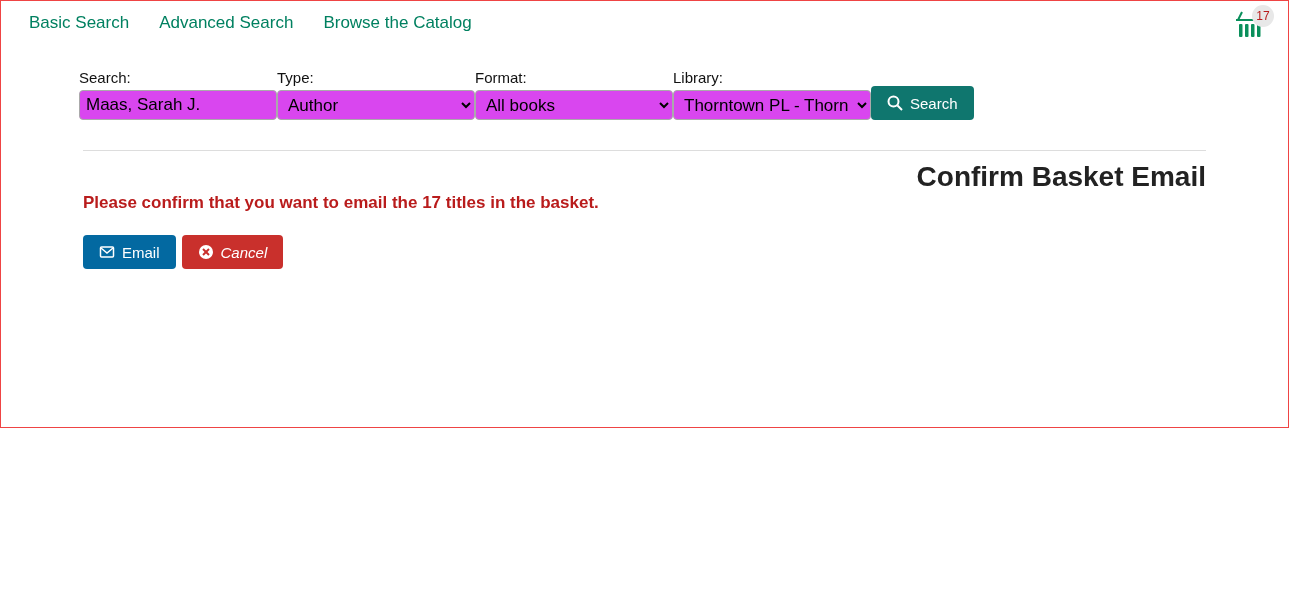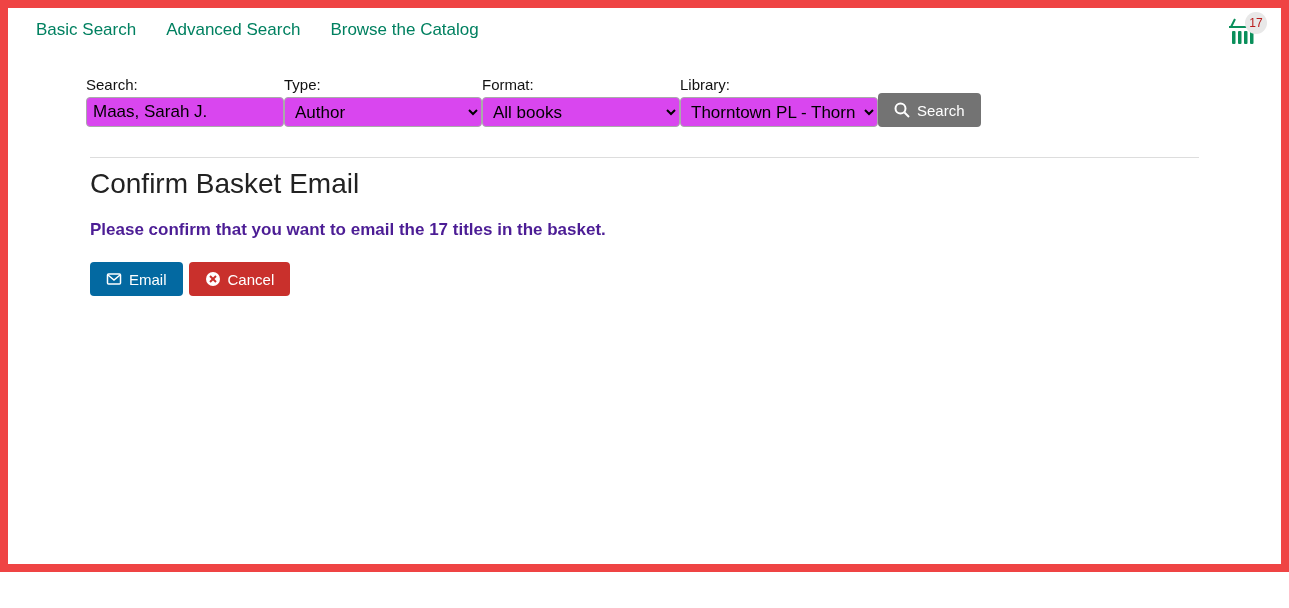--- a/index.html
+++ b/index.html
@@ -1,37 +1,37 @@
 <!DOCTYPE html>
 <html><head>
   <meta charset="utf-8">
   <style>
     * { box-sizing: border-box; margin: 0; padding: 0; }
     body { font-family: Arial, Helvetica, sans-serif; background: #fff; }
-    .frame { border: 8px solid #ef4444; width: 1289px; height: 572px; position: relative; background: #fff; }
+    .frame { border: 1px solid #ef4444; width: 1289px; height: 428px; position: relative; background: #fff; }
     .topnav { display: flex; align-items: center; padding: 12px 28px 6px 28px; }
     .topnav a { color: #008060; text-decoration: none; font-size: 17px; margin-right: 30px; }
     .basket-wrap { position: absolute; top: 8px; right: 20px; cursor: pointer; }
     .basket-badge { position: absolute; top: -4px; right: -6px; background: #e8e8e8; color: #b91c1c; border-radius: 50%; width: 22px; height: 22px; font-size: 12px; display: flex; align-items: center; justify-content: center; }
     .search-row { display: flex; align-items: flex-end; padding: 30px 78px 30px 78px; }
     .field-group { display: flex; flex-direction: column; }
     .field-group label { font-size: 15px; color: #111; margin-bottom: 4px; }
     .search-input, .search-select { border: 1px solid #aaa; border-radius: 4px; height: 30px; padding: 2px 6px; font-size: 17px; background: #d946ef; }
     .search-input { width: 198px; }
     .type-select { width: 198px; }
     .format-select { width: 198px; }
     .library-select { width: 198px; text-align: center; }
     .btn { border: none; border-radius: 4px; height: 34px; padding: 0 16px; font-size: 15px; color: #fff; cursor: pointer; display: inline-flex; align-items: center; gap: 7px; }
-    .btn-blue { background: #737373; }
+    .btn-blue { background: #0f766e; }
     .btn-green { background: #0369a1; align-items: center; }
-    .btn-red { background: #c9302c; }
+    .btn-red { background: #c9302c; font-style: italic; }
     .content-wrap { padding: 0 82px; }
     .hr-sep { border: none; border-top: 1px solid #ddd; margin-bottom: 10px; }
-    .heading { font-size: 28px; font-weight: normal; color: #222; margin-bottom: 0; }
-    .confirm-text { font-size: 17px; font-weight: bold; color: #4c1d95; margin-bottom: 22px; margin-top: 20px; }
+    .heading { font-size: 28px; font-weight: bold; color: #222; margin-bottom: 0; text-align: right; }
+    .confirm-text { font-size: 17px; font-weight: bold; color: #b91c1c; margin-bottom: 22px; }
     .checkbox-row { display: flex; align-items: center; gap: 8px; font-size: 15px; color: #222; margin-left: 10px; margin-bottom: 40px; }
     .checkbox-row input { width: 15px; height: 15px; }
     .action-row { display: flex; gap: 6px; }
     svg.icon { width: 16px; height: 16px; fill: currentColor; }
   </style>
 </head>
 <body>
 
 <div class="frame">
   <div class="topnav">

